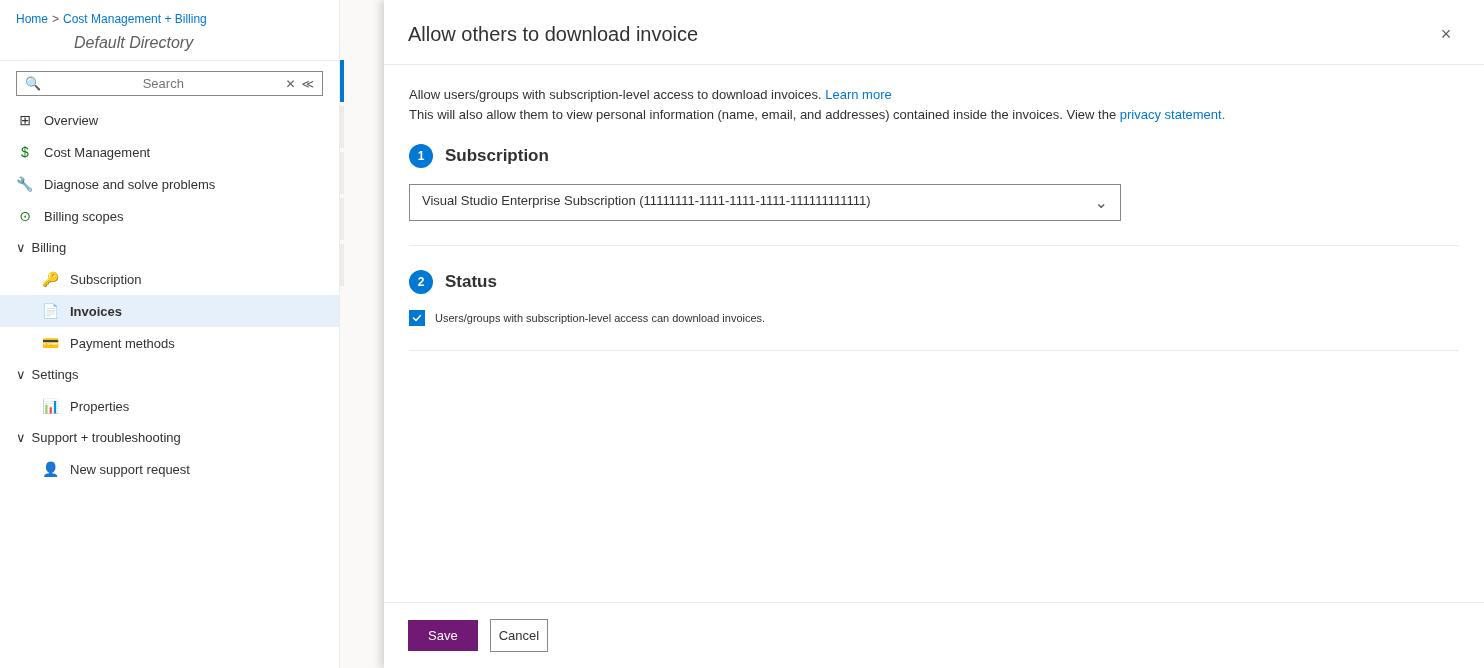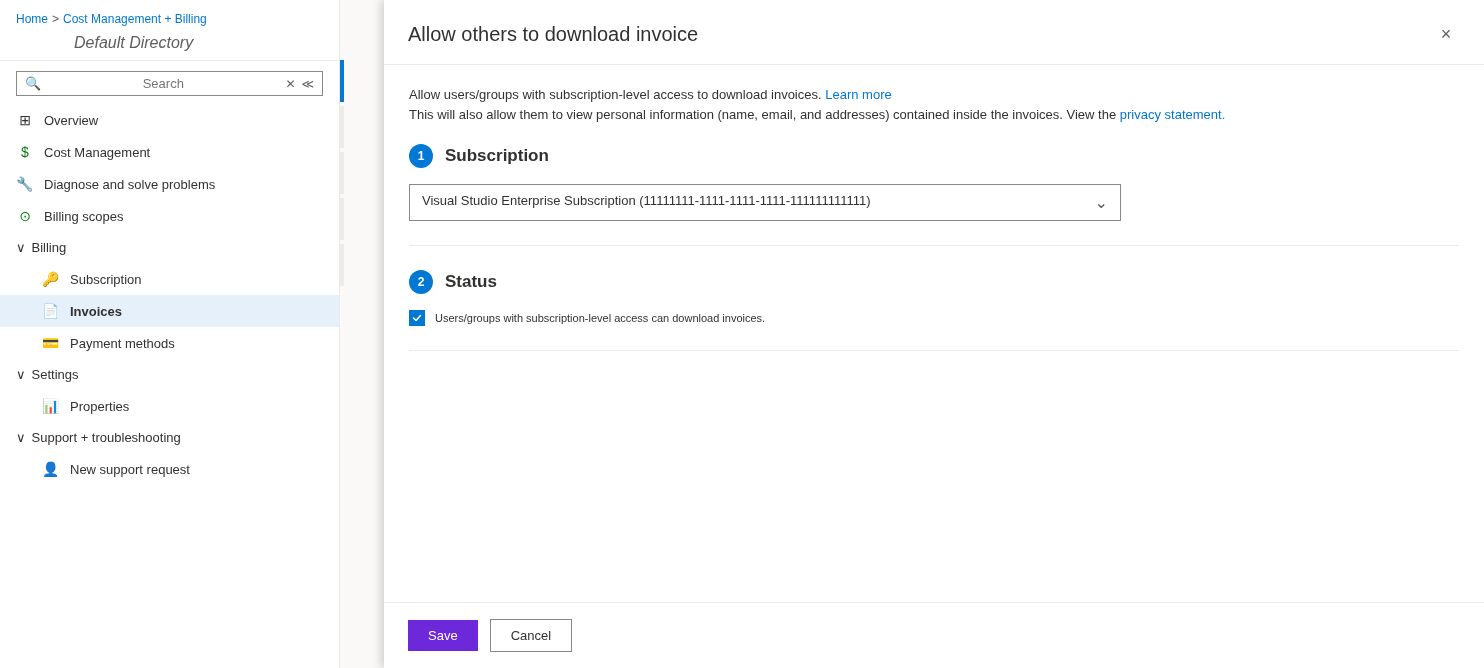--- a/index.html
+++ b/index.html
@@ -254,34 +254,34 @@
     .panel-footer {
       padding: 16px 24px;
       border-top: 1px solid #edebe9;
       display: flex;
       gap: 12px;
       align-items: center;
       background: #fff;
     }
 
     .btn-primary {
-      background: #6d28d9;
+      background: #701a75;
       color: white;
       border: none;
       padding: 8px 20px;
       font-size: 13px;
       cursor: pointer;
       font-family: inherit;
     }
 
     .btn-secondary {
       background: #fff;
       color: #323130;
       border: 1px solid #8a8886;
-      padding: 8px 20px;
+      padding: 8px 8px;
       font-size: 13px;
       cursor: pointer;
       font-family: inherit;
     }
 
     
     .strips {
       position: absolute;
       left: 0;
       top: 60px;

